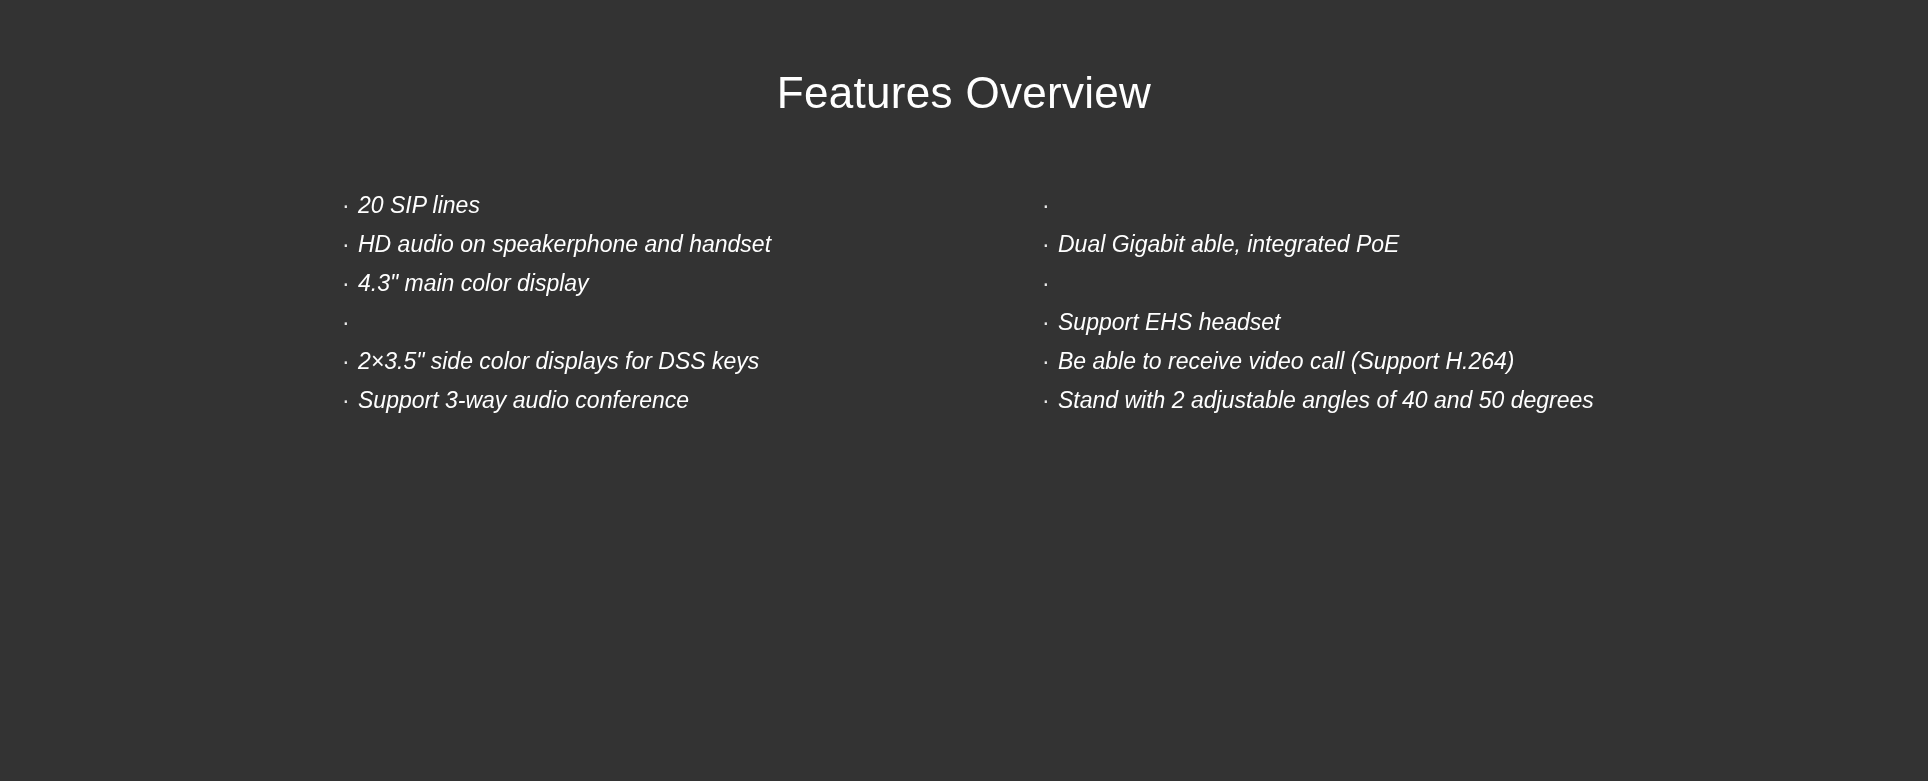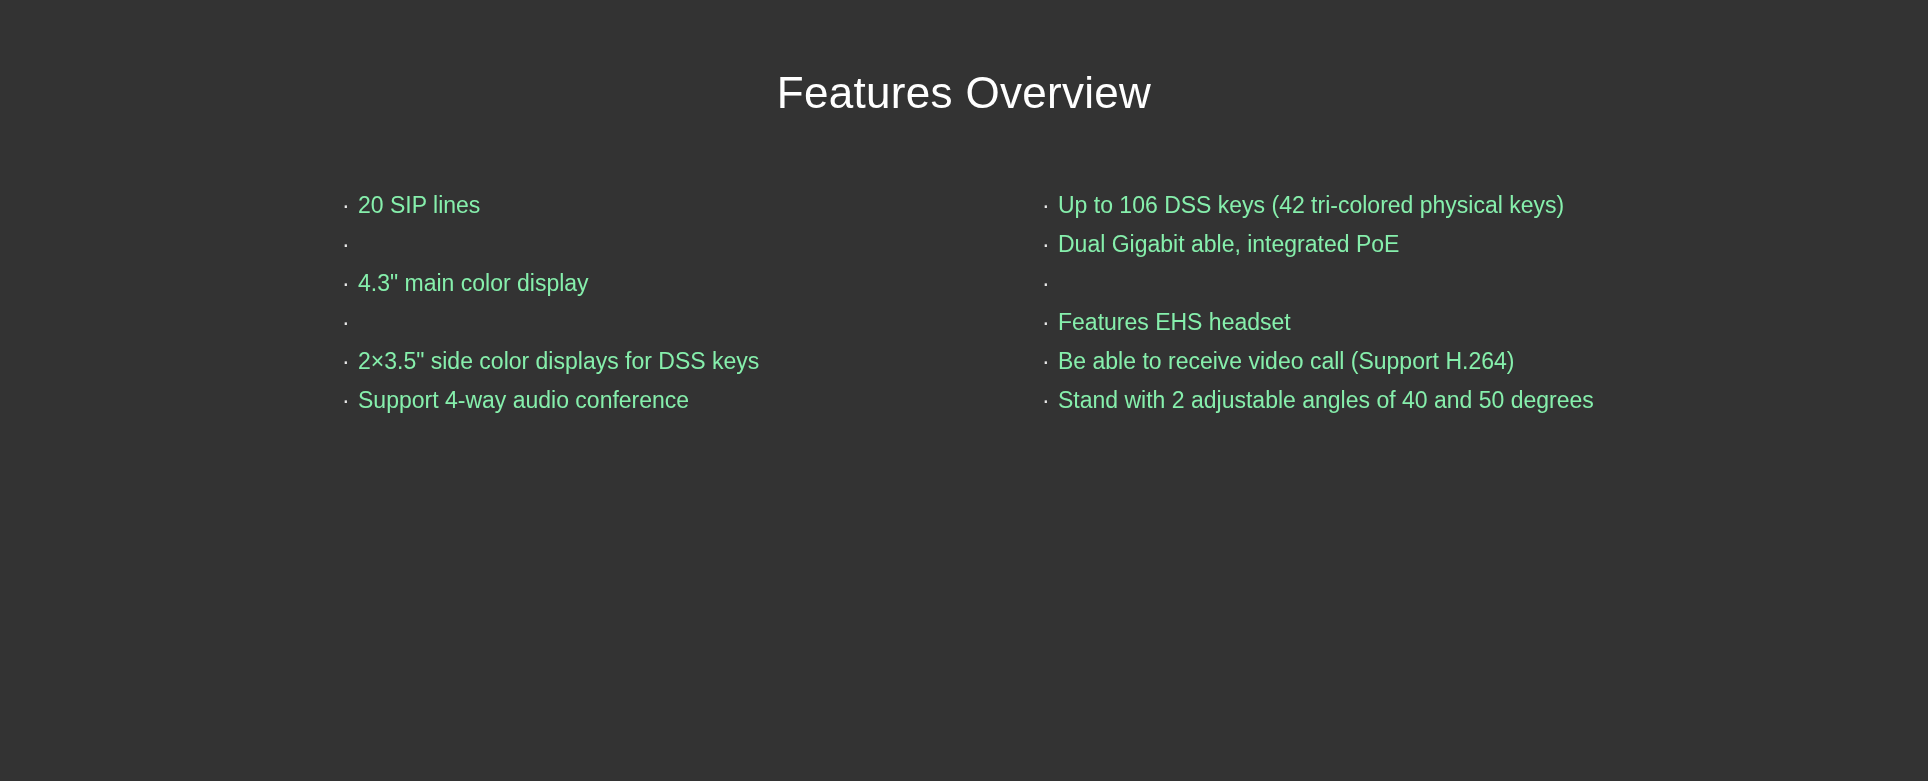--- a/index.html
+++ b/index.html
@@ -71,72 +71,73 @@
     display: inline-block;
     width: 16px;
     flex: 0 0 16px;
     color: #e9e9e9;
     font-size: 23px;
     line-height: 39px;
   }
 
   .feature-text {
     display: inline-block;
-    color: #86efac;
+    color: #ffffff;
+    font-style: italic;
   }
 </style>
 </head>
 <body>
 
 <div class="slide">
 
   <div class="slide-title">Features Overview</div>
 
   <div class="features-columns">
 
     <div class="feature-column left">
       <div class="feature-item">
         <span class="bullet-dot">·</span>
         <span class="feature-text">20 SIP lines</span>
       </div>
       <div class="feature-item">
         <span class="bullet-dot">·</span>
+        <span class="feature-text">HD audio on speakerphone and handset</span>
       </div>
       <div class="feature-item">
         <span class="bullet-dot">·</span>
         <span class="feature-text">4.3" main color display</span>
       </div>
       <div class="feature-item">
         <span class="bullet-dot">·</span>
       </div>
       <div class="feature-item">
         <span class="bullet-dot">·</span>
         <span class="feature-text">2×3.5" side color displays for DSS keys</span>
       </div>
       <div class="feature-item">
         <span class="bullet-dot">·</span>
-        <span class="feature-text">Support 4-way audio conference</span>
+        <span class="feature-text">Support 3-way audio conference</span>
       </div>
     </div>
 
     <div class="feature-column right">
       <div class="feature-item">
         <span class="bullet-dot">·</span>
-        <span class="feature-text">Up to 106 DSS keys (42 tri-colored physical keys)</span>
       </div>
       <div class="feature-item">
         <span class="bullet-dot">·</span>
         <span class="feature-text">Dual Gigabit able, integrated PoE</span>
       </div>
       <div class="feature-item">
         <span class="bullet-dot">·</span>
       </div>
       <div class="feature-item">
         <span class="bullet-dot">·</span>
-        <span class="feature-text">Features EHS headset</span>
+        <span class="feature-text">Support EHS headset</span>
       </div>
       <div class="feature-item">
         <span class="bullet-dot">·</span>
         <span class="feature-text">Be able to receive video call (Support H.264)</span>
       </div>
       <div class="feature-item">
         <span class="bullet-dot">·</span>
         <span class="feature-text">Stand with 2 adjustable angles of 40 and 50 degrees</span>
       </div>
     </div>

